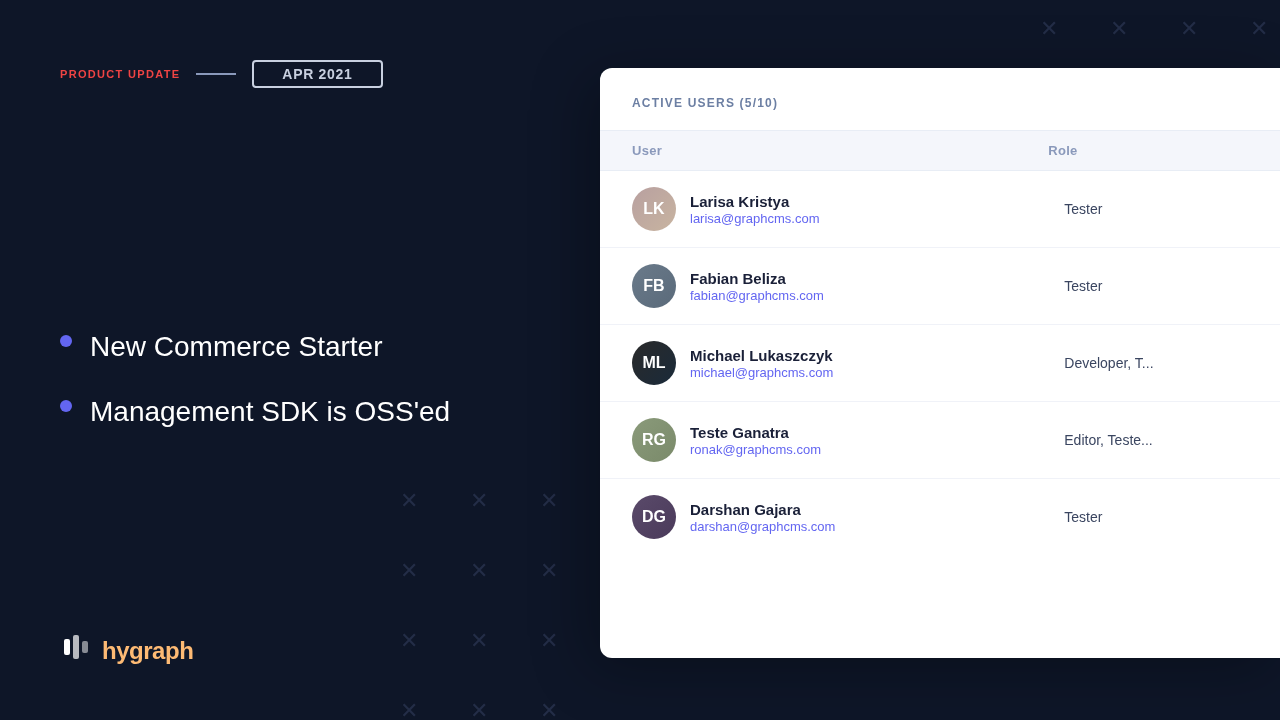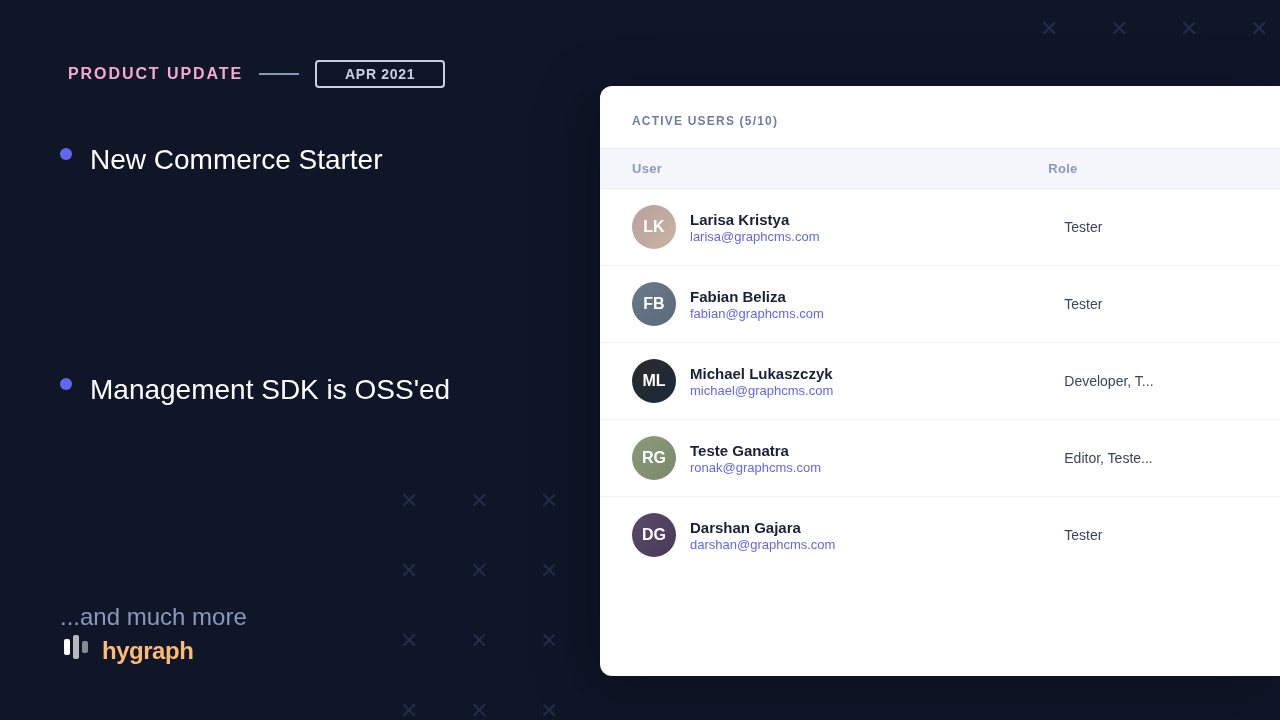--- a/index.html
+++ b/index.html
@@ -42,26 +42,25 @@
     }
 
     .product-update-bar {
       display: flex;
       align-items: center;
       gap: 16px;
       margin-bottom: 80px;
     }
 
     .product-update-label {
-      color: #f9a8d4;
-      font-size: 16px;
+      color: #ef4444;
+      font-size: 11px;
       font-weight: 700;
       letter-spacing: 0.12em;
       text-transform: uppercase;
-      margin-left: 8px;
     }
 
     .update-line {
       width: 40px;
       height: 2px;
       background: #8a99bb;
     }
 
     .date-badge {
       border: 2px solid #c8d0e0;
@@ -70,21 +69,21 @@
       color: #c8d0e0;
       font-size: 14px;
       font-weight: 700;
       letter-spacing: 0.05em;
     }
 
     .features-list {
       flex: 1;
       display: flex;
       flex-direction: column;
-      justify-content: space-between;
+      justify-content: center;
       gap: 0;
       margin-top: -40px;
     }
 
     .feature-item {
       display: flex;
       align-items: flex-start;
       gap: 18px;
       padding: 14px 0;
     }
@@ -129,22 +128,22 @@
       color: #fdba74;
       font-size: 24px;
       font-weight: 600;
       letter-spacing: -0.02em;
     }
 
     
     .right-panel {
       flex: 1;
       display: flex;
-      align-items: center;
-      padding-top: 42px;
+      align-items: flex-start;
+      padding-top: 68px;
       position: relative;
       z-index: 1;
     }
 
     .users-card {
       background: #ffffff;
       border-radius: 12px 0 0 12px;
       width: 100%;
       min-height: 590px;
       padding: 28px 0 0 0;
@@ -279,21 +278,20 @@
 
   <div class="features-list">
     <div class="feature-item">
       <div class="bullet"></div>
       <span class="feature-text">New Commerce Starter</span>
     </div>
     <div class="feature-item">
       <div class="bullet"></div>
       <span class="feature-text">Management SDK is OSS'ed</span>
     </div>
-    <div class="more-text" style="margin-top:16px;margin-left:0;">...and much more</div>
   </div>
 
   <div class="logo-area">
     <span class="logo-icon">
       <svg width="32" height="32" viewBox="0 0 32 32" fill="none" xmlns="http://www.w3.org/2000/svg">
         <rect x="4" y="8" width="6" height="16" rx="2" fill="white"></rect>
         <rect x="13" y="4" width="6" height="24" rx="2" fill="white" opacity="0.7"></rect>
         <rect x="22" y="10" width="6" height="12" rx="2" fill="white" opacity="0.5"></rect>
       </svg>
     </span>

